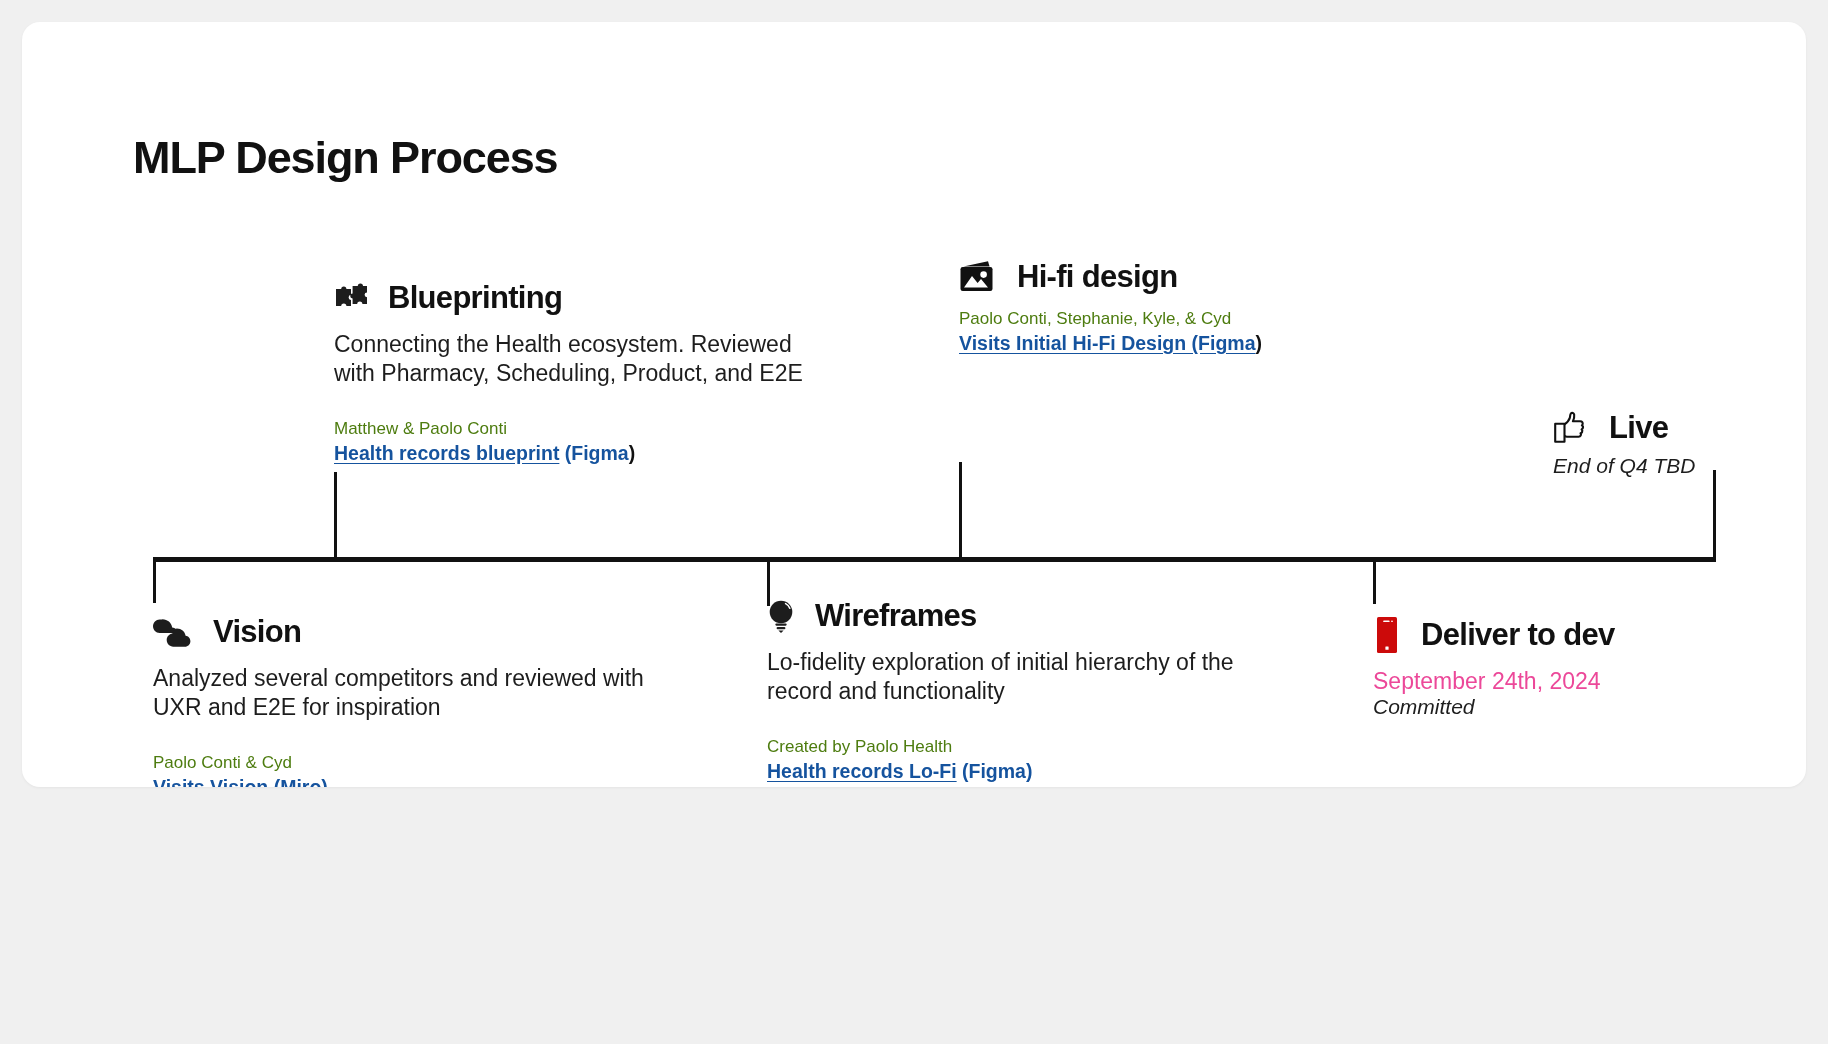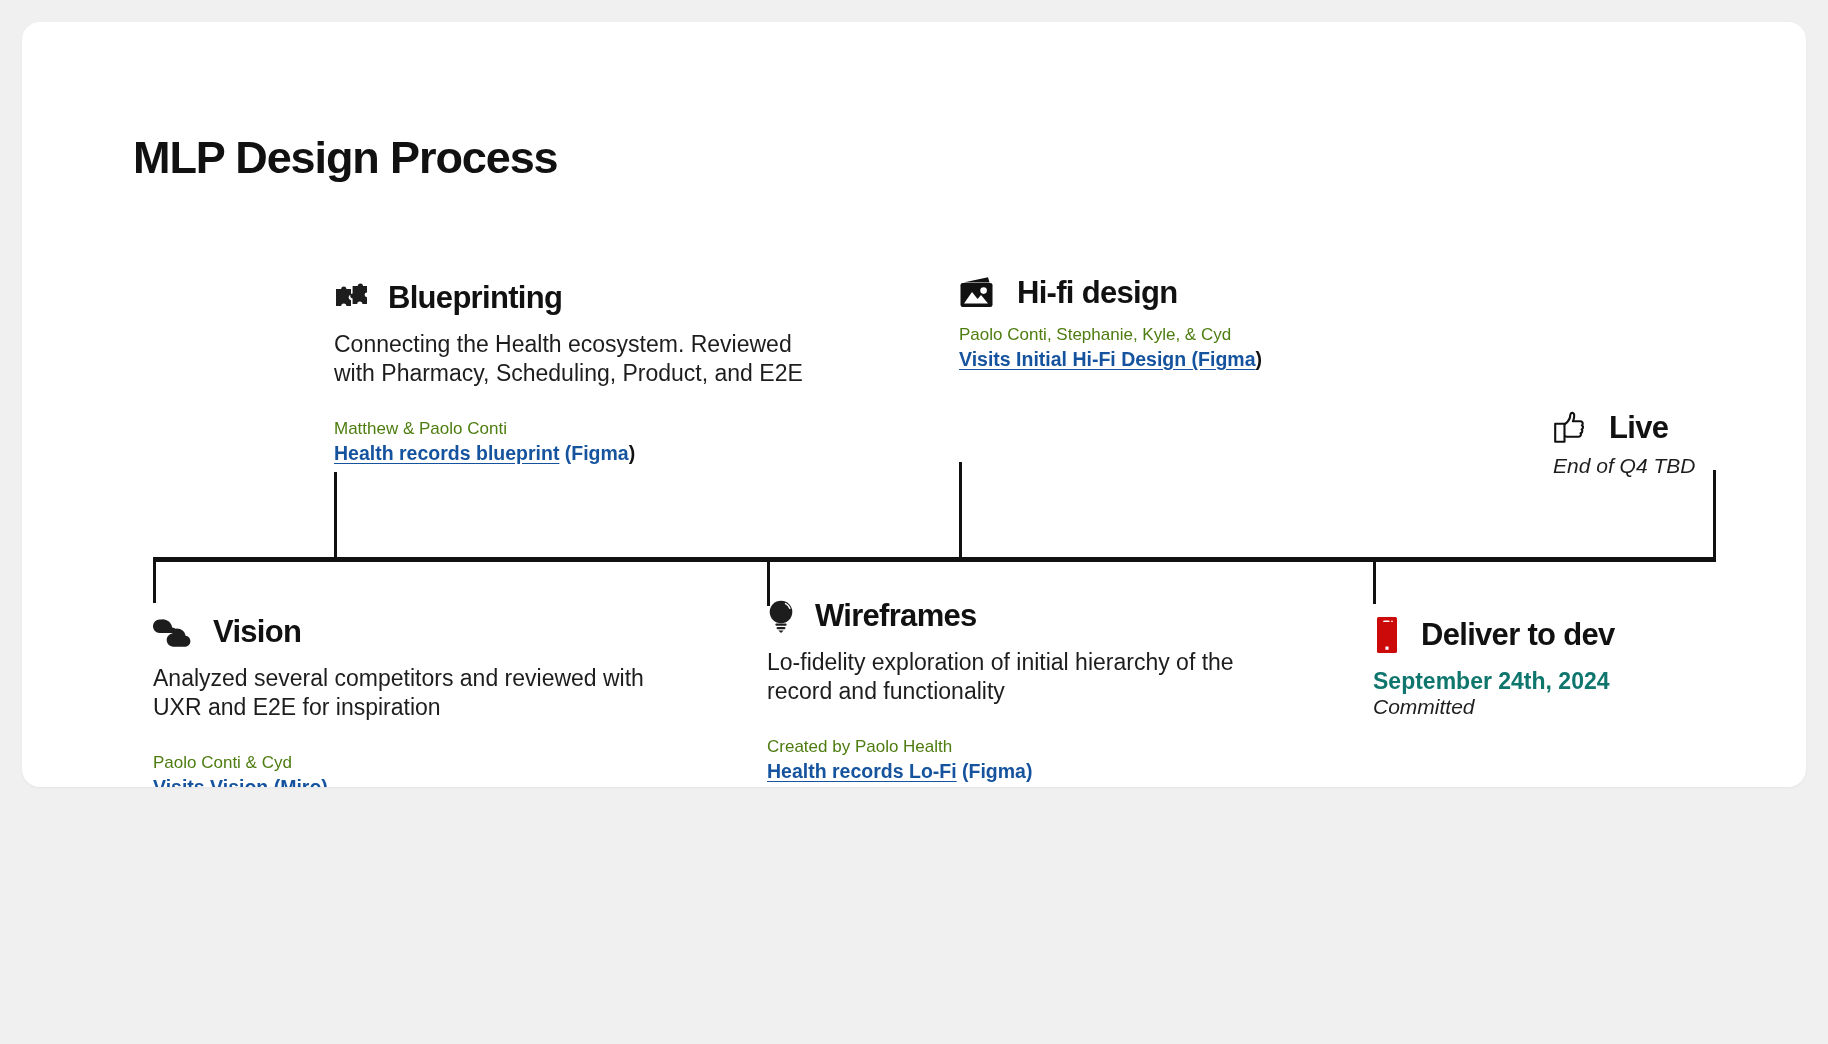--- a/index.html
+++ b/index.html
@@ -80,34 +80,33 @@
     font-size: 19.5px;
     font-weight: bold;
     color: #15539e;
     white-space: nowrap;
   }
   .node-link .u { text-decoration: underline; text-underline-offset: 3px; }
   .node-link .paren-dark { color: #111111; font-weight: bold; }
 
   .node-meta {
     font-size: 23px;
-    color: #0f766e;
-    font-weight: bold;
+    color: #ec4899;
   }
   .node-meta-italic {
     font-size: 21px;
     font-style: italic;
     color: #1d1d1d;
   }
 
   .icon { flex: 0 0 auto; display: block; }
 
   
   #node-blueprinting { left: 312px; top: 258px; width: 500px; }
-  #node-hifi         { left: 937px; top: 253px; width: 480px; }
+  #node-hifi         { left: 937px; top: 237px; width: 480px; }
   #node-live         { left: 1531px; top: 388px; width: 230px; text-align: left; }
   #node-vision       { left: 131px;  top: 592px; width: 500px; }
   #node-wireframes   { left: 745px;  top: 576px; width: 480px; }
   #node-deliver      { left: 1351px; top: 594px; width: 400px; }
 
   #node-live .node-head { margin-bottom: 8px; }
 </style>
 </head>
 <body>
 

